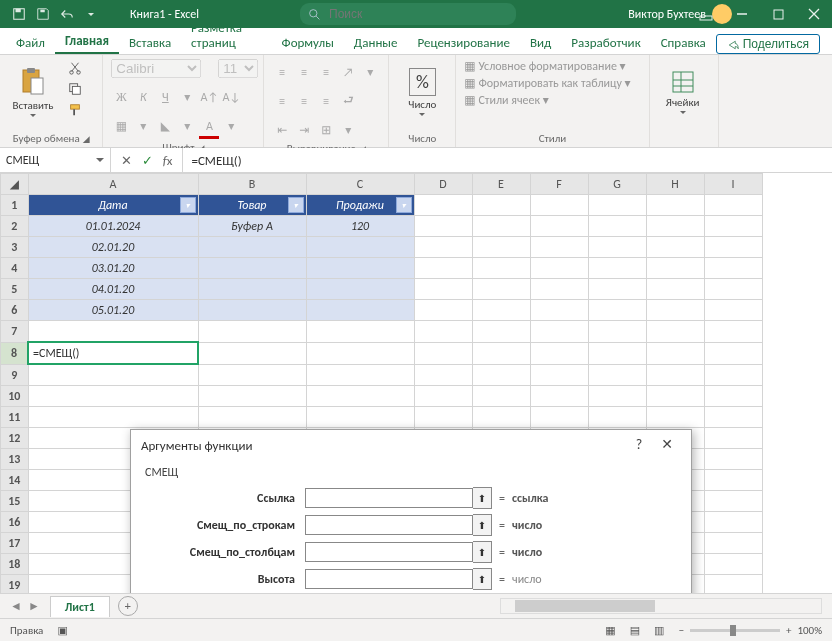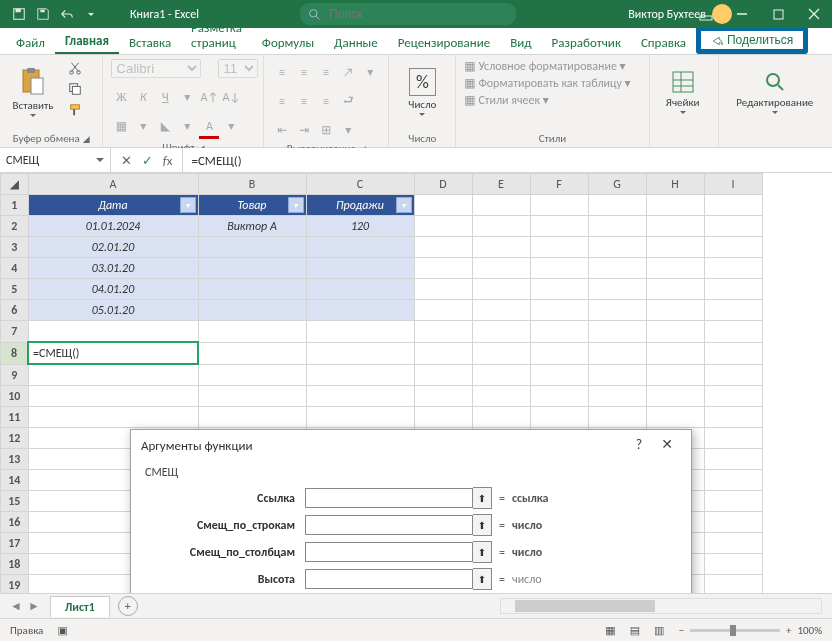--- a/index.html
+++ b/index.html
@@ -11,21 +11,21 @@
 .title-center{position:absolute;left:130px;right:auto;display:flex;align-items:center;gap:6px}
 .search-box{position:absolute;left:300px;display:flex;align-items:center;background:#2e8257;border-radius:9px;height:22px;padding:0 8px;width:200px;gap:6px}
 .search-box input{background:transparent;border:none;outline:none;color:#cde;font-size:12px;width:160px}
 .user-area{position:absolute;right:100px;display:flex;align-items:center;gap:6px}
 .avatar{width:20px;height:20px;border-radius:50%;background:#ffcc66}
 .win-ctrl{position:absolute;right:0;display:flex}
 .win-btn{width:36px;height:28px;display:flex;align-items:center;justify-content:center;opacity:.9}
 .tabs{height:26px;background:#fff;display:flex;align-items:flex-end;border-bottom:1px solid #d4d4d4;padding-left:6px;font-size:13px}
 .tab{padding:4px 10px;color:#217346;cursor:pointer}
 .tab.active{border-bottom:2px solid #217346;color:#217346;font-weight:600}
-.share-btn{margin-left:auto;margin-right:24px;background:#fff;border:5px solid #0369a1;color:#217346;padding:2px 10px;border-radius:3px;display:flex;align-items:flex-end;gap:4px;font-size:12px}
+.share-btn{margin-left:auto;margin-right:12px;background:#fff;border:1px solid #0369a1;color:#217346;padding:2px 10px;border-radius:3px;display:flex;align-items:flex-end;gap:4px;font-size:12px}
 .ribbon{background:#f3f2f1;border-bottom:1px solid #d4d4d4;display:flex;height:92px}
 .rgrp{border-right:1px solid #e1dfdd;padding:4px 8px 2px;display:flex;flex-direction:column}
 .rgrp-main{flex:1;display:flex;gap:6px;align-items:flex-start}
 .rgrp-label{text-align:center;font-size:11px;color:#6a6a6a;padding-top:2px;display:flex;justify-content:center;align-items:center;gap:3px}
 .bigbtn{display:flex;flex-direction:column;align-items:center;justify-content:center;width:50px;height:66px;color:#404040;gap:2px}
 .bigbtn .lbl{font-size:11px}
 .smallstack{display:flex;flex-direction:column;gap:3px}
 .smallbtn{width:22px;height:18px;display:flex;align-items:center;justify-content:center;color:#404040}
 .btn-row{display:flex;gap:2px;margin-top:3px}
 .btn-row .b{width:20px;height:20px;display:flex;align-items:center;justify-content:center;color:#666;font-size:12px}
@@ -292,30 +292,20 @@
               <path d="M2 10h20M2 16h20M10 2v20" stroke="#418c5c"></path>
             </svg>
             <span class="lbl">Ячейки</span>
             <span class="tri tri-sm" style="color:#666"></span>
           </div>
         </div>
         <div class="rgrp-label"></div>
       </div>
 
     <div class="rgrp" style="width:108px;border-right:none">
-        <div class="rgrp-main">
-          <div class="bigbtn" style="width:96px">
-            <svg width="24" height="24" viewBox="0 0 24 24">
-              <circle cx="10" cy="10" r="6" fill="none" stroke="#418c5c" stroke-width="2"></circle>
-              <path d="M15 15l5 5" stroke="#418c5c" stroke-width="2"></path>
-            </svg>
-            <span class="lbl">Редактирование</span>
-            <span class="tri tri-sm" style="color:#666"></span>
-          </div>
-        </div>
         <div class="rgrp-label"></div>
       </div>
   </div>
 
   <div class="name-fx">
     <div class="namebox">
         <span>СМЕЩ</span>
         <span class="tri"></span>
       </div>
     <div class="fx-btns">
@@ -361,21 +351,21 @@
             <td class=""></td>
             <td class=""></td>
             <td class=""></td>
             <td class=""></td>
             <td class=""></td>
             <td class=""></td>
           </tr>
           <tr>
             <th class="rowhdr">2</th>
             <td class="datacell">01.01.2024</td>
-            <td class="datacell">Виктор А</td>
+            <td class="datacell">Буфер А</td>
             <td class="datacell">120</td>
             <td class=""></td>
             <td class=""></td>
             <td class=""></td>
             <td class=""></td>
             <td class=""></td>
             <td class=""></td>
           </tr>
           <tr>
             <th class="rowhdr">3</th>

